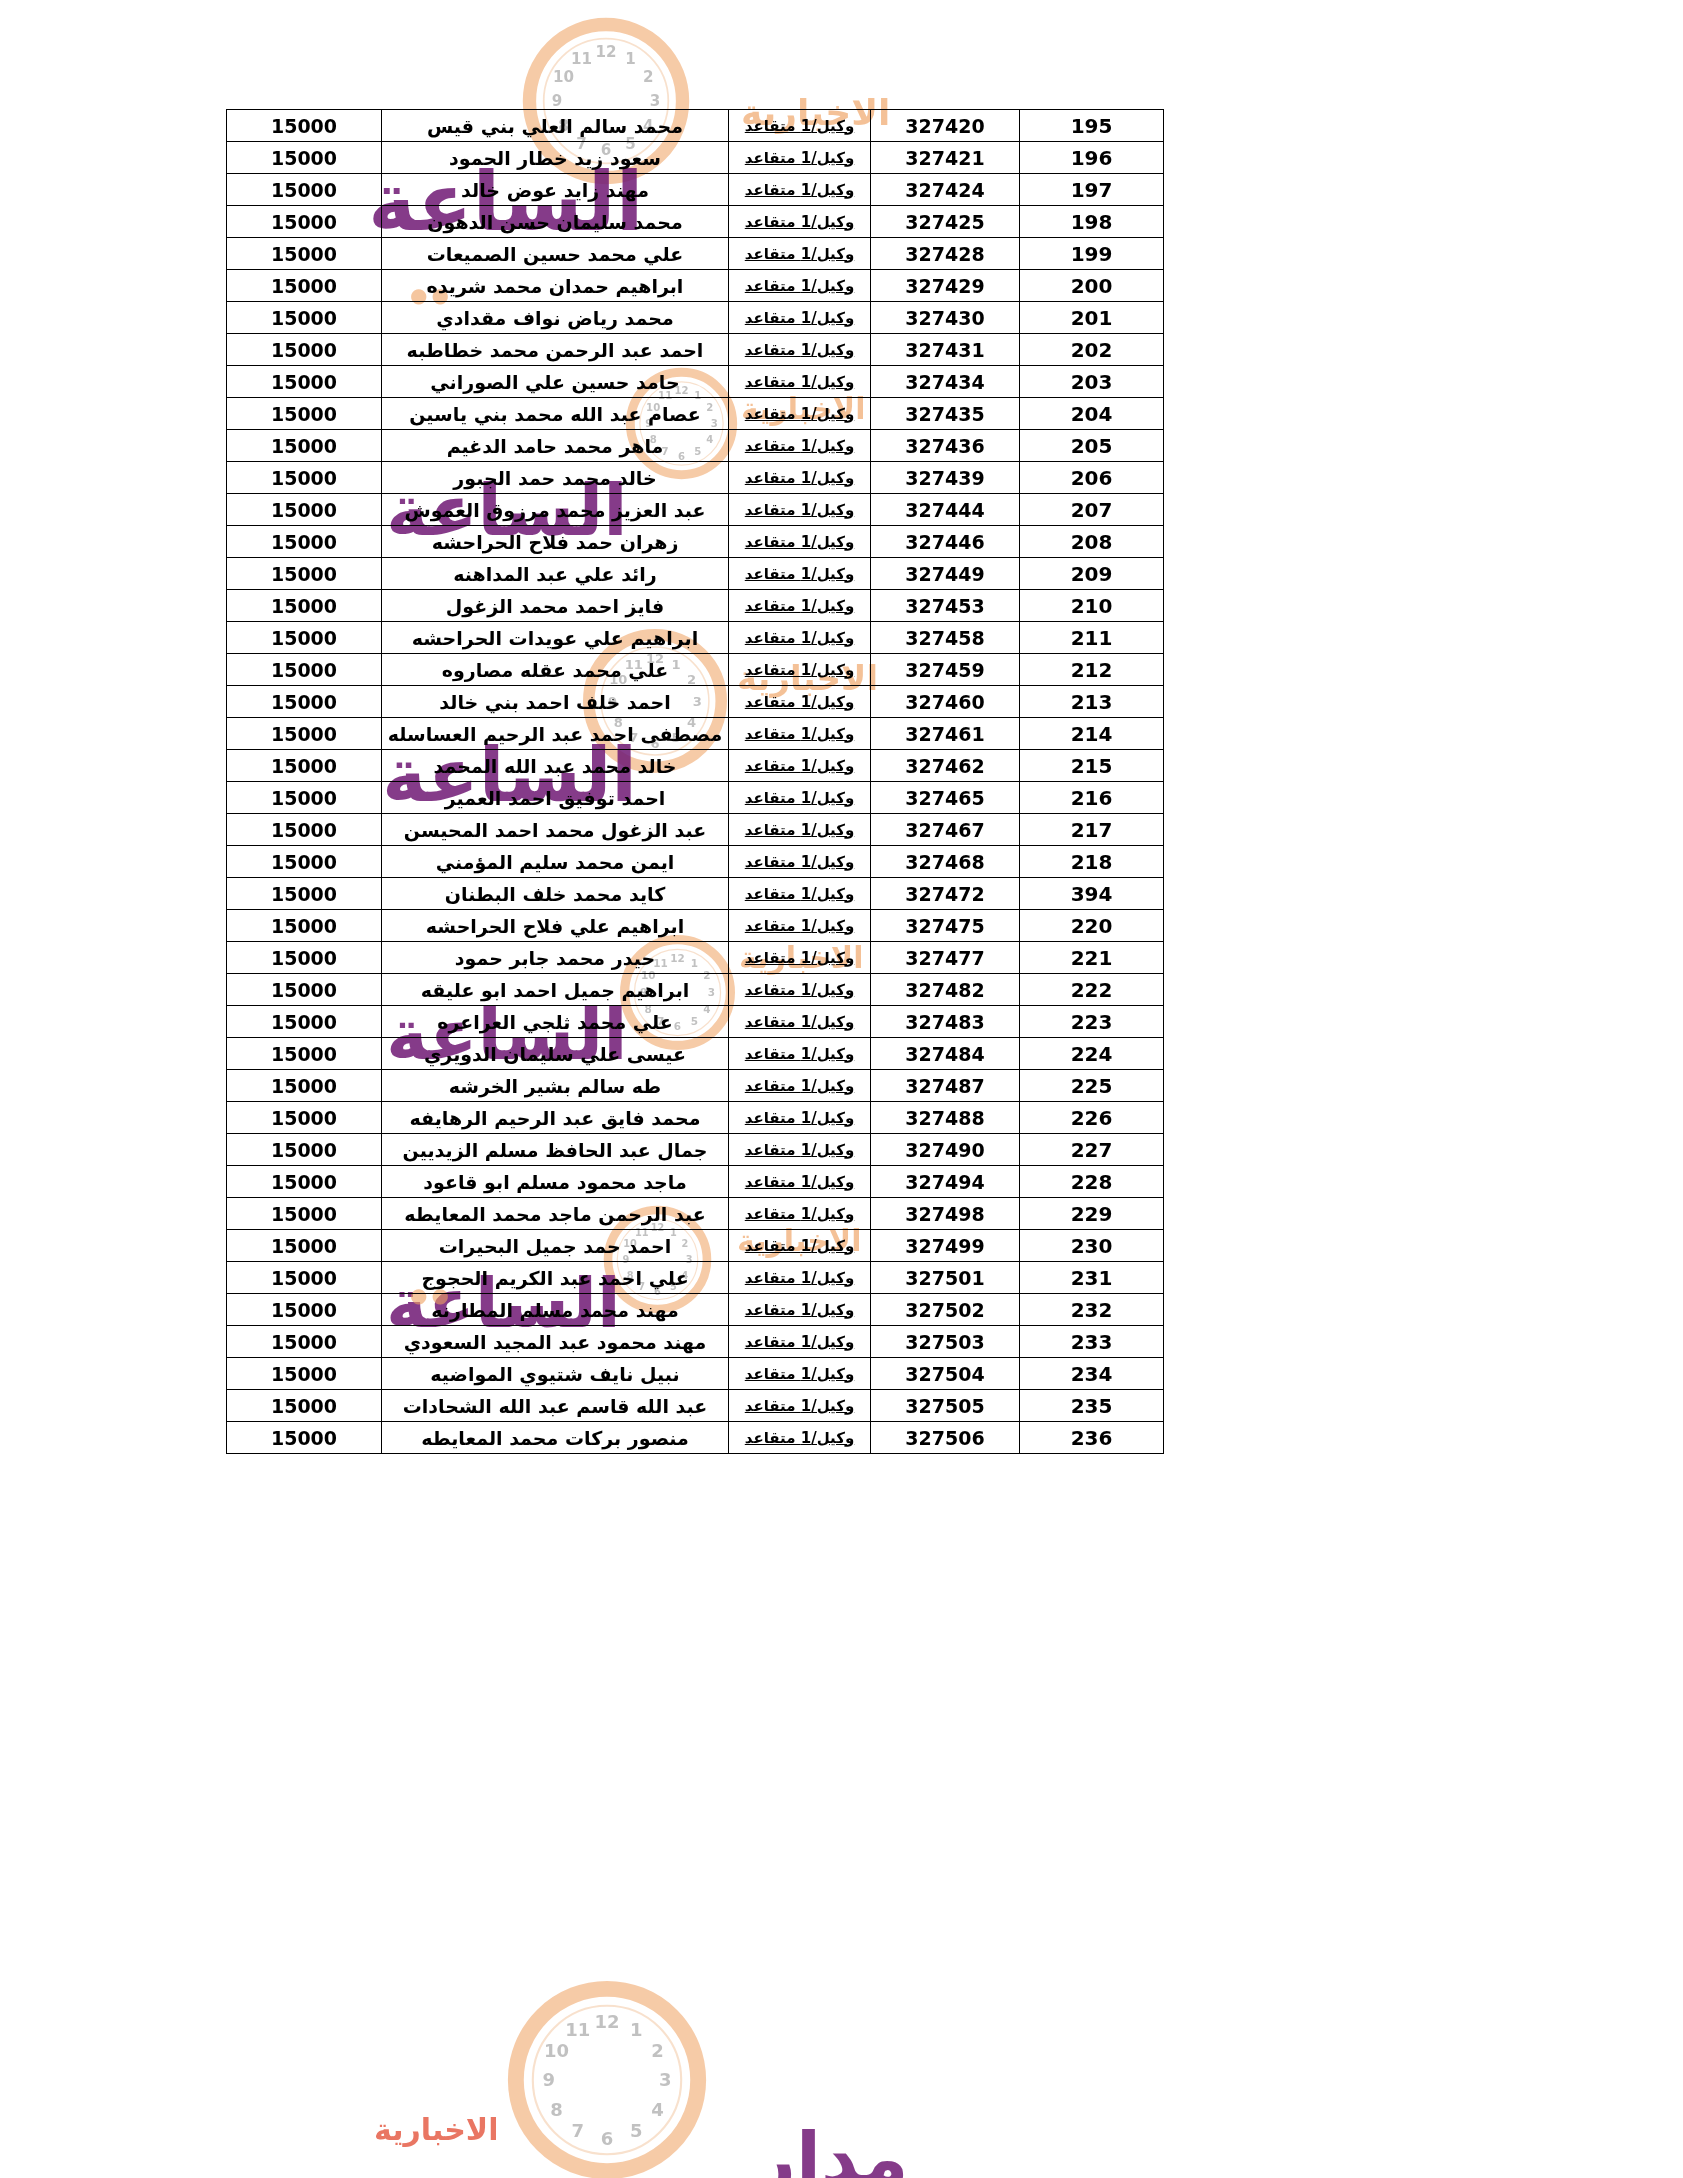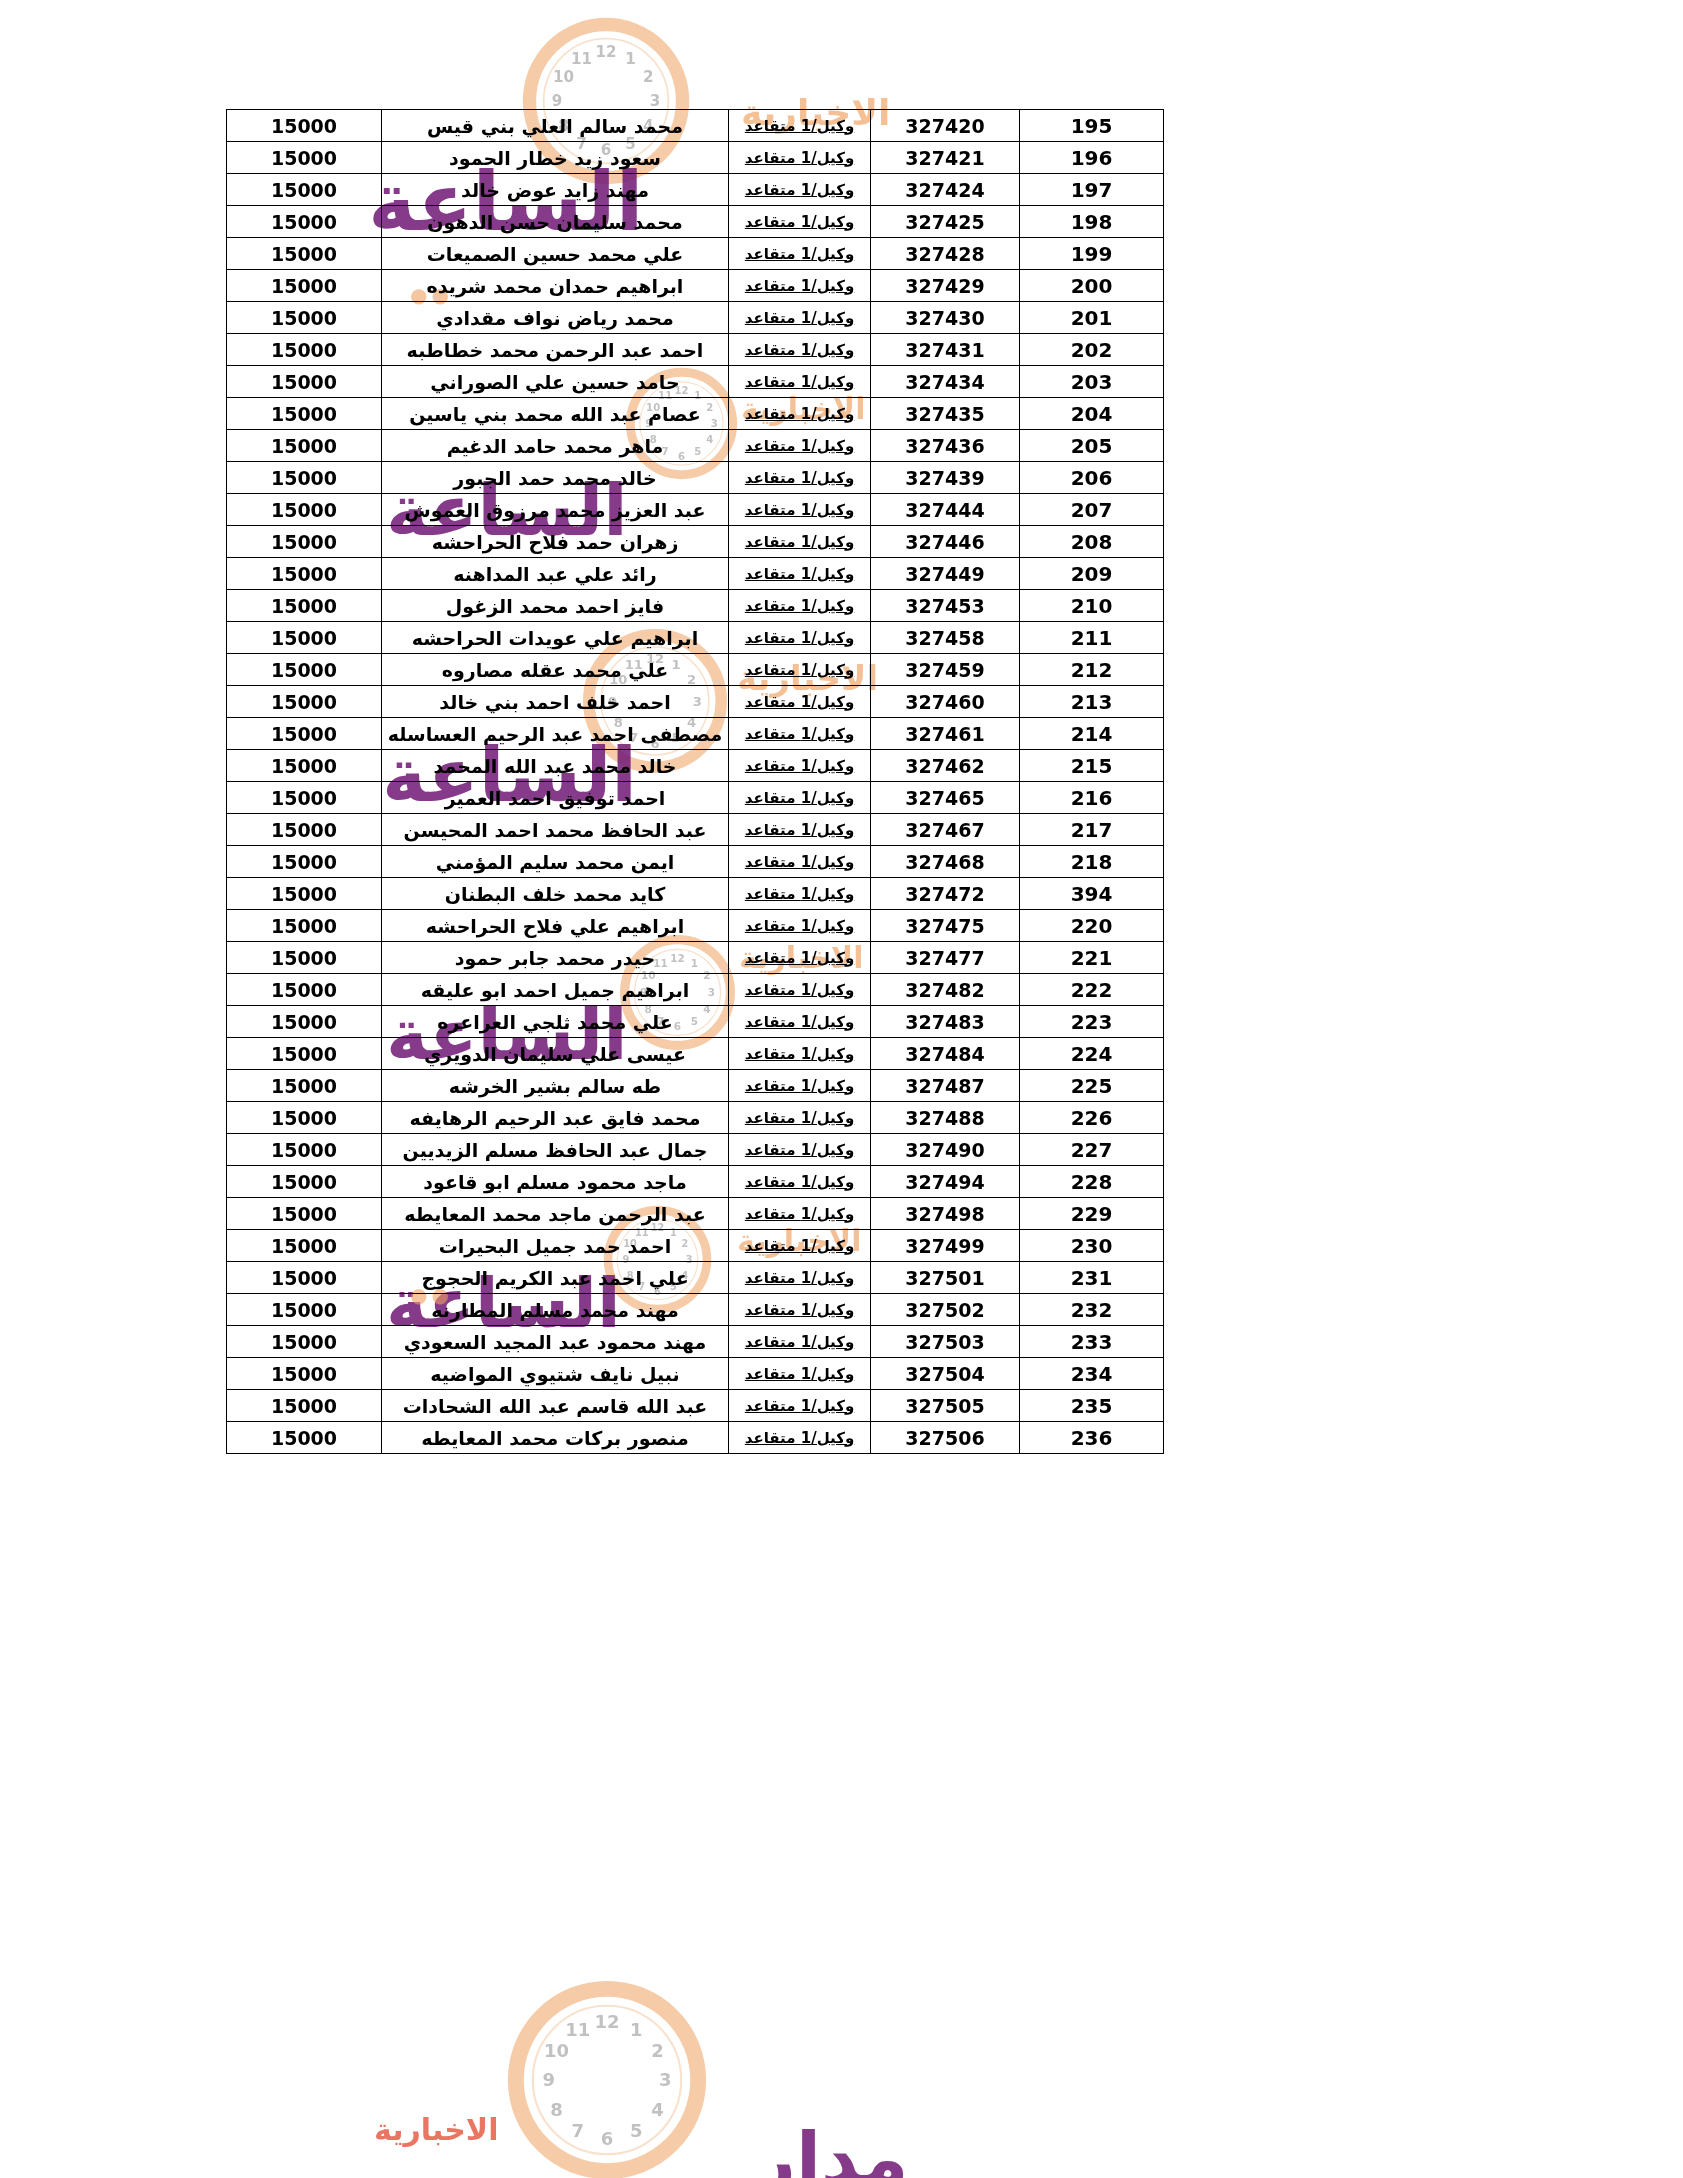--- a/index.html
+++ b/index.html
@@ -342,21 +342,21 @@
         </tr>
         <tr>
           <td class="amount">15000</td>
           <td class="name">احمد توفيق احمد العمير</td>
           <td class="rank">وكيل/1 متقاعد</td>
           <td class="number">327465</td>
           <td class="index">216</td>
         </tr>
         <tr>
           <td class="amount">15000</td>
-          <td class="name">عبد الحافظ محمد احمد المحيسن</td>
+          <td class="name">عبد الزغول محمد احمد المحيسن</td>
           <td class="rank">وكيل/1 متقاعد</td>
           <td class="number">327467</td>
           <td class="index">217</td>
         </tr>
         <tr>
           <td class="amount">15000</td>
           <td class="name">ايمن محمد سليم المؤمني</td>
           <td class="rank">وكيل/1 متقاعد</td>
           <td class="number">327468</td>
           <td class="index">218</td>

